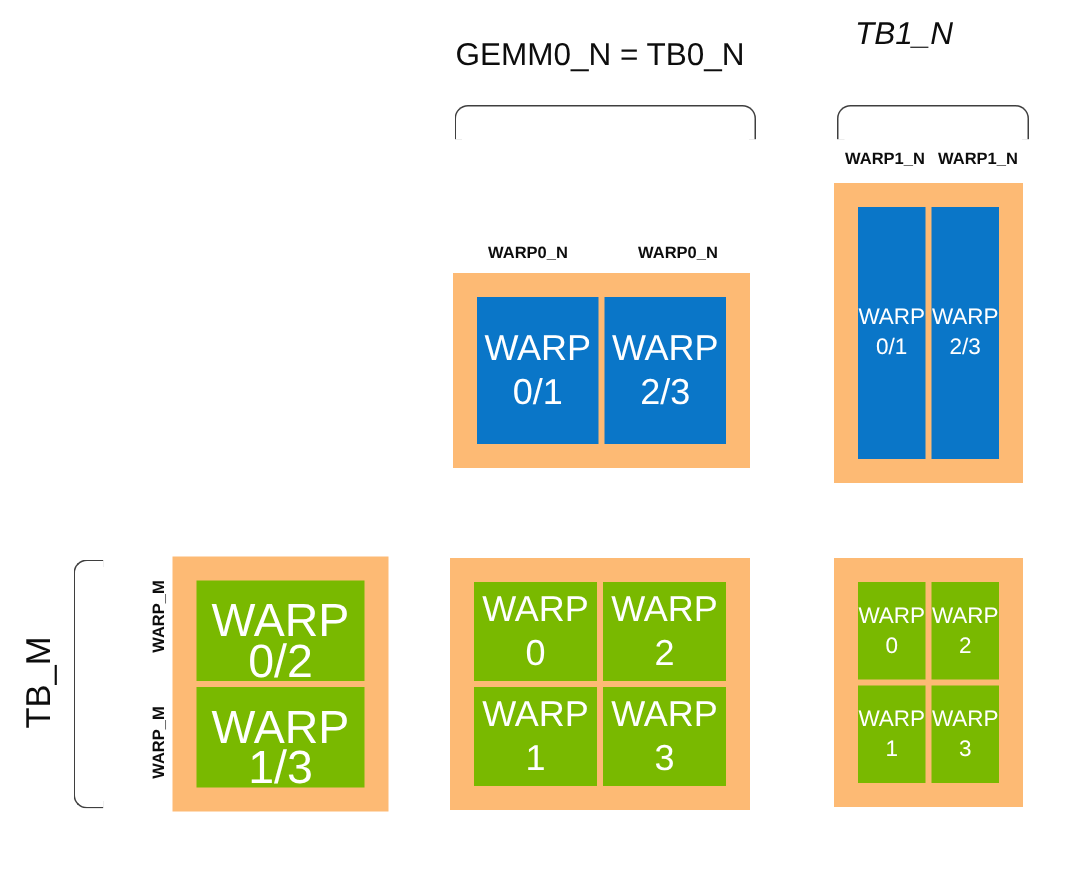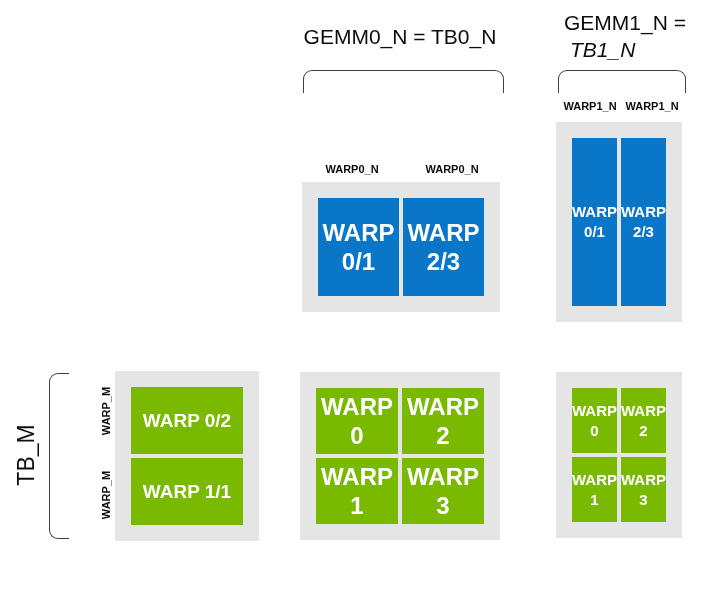--- a/index.html
+++ b/index.html
@@ -23,43 +23,42 @@
     position:absolute;font-size:11px;font-weight:700;color:#0d0d0d;
     white-space:nowrap;transform:translateX(-50%);
   }
   .vlabel{
     position:absolute;white-space:nowrap;color:#0d0d0d;
     transform:translate(-50%,-50%) rotate(-90deg);
   }
   .vlabel.big{font-size:23px;}
   .vlabel.small{font-size:11px;font-weight:600;}
   .tilegrid{
-    position:absolute;display:grid;background:#e5e5e5;padding:16px;gap:4px;box-sizing:border-box;font-weight:bold;
+    position:absolute;display:grid;background:#fdba74;padding:16px;gap:4px;box-sizing:border-box;
   }
   .cols2{grid-template-columns:1fr 1fr;}
   .rows2{grid-template-rows:1fr 1fr;}
   .cell{
     display:flex;flex-direction:column;align-items:center;justify-content:center;
     color:#ffffff;text-align:center;
   }
   .cell.blue{background:#0a76c8;}
   .cell.green{background:#79b900;}
   .t24{font-size:24px;line-height:29px;}
-  .t23{font-size:19px;line-height:27px;}
+  .t23{font-size:31px;line-height:27px;justify-content:flex-end;}
   .t15{font-size:15px;line-height:20px;}
 </style>
 </head>
 <body>
 
 <div id="canvas">
 
   <div class="hdr center" style="left:278px;top:23px;width:244px;">GEMM0_N = TB0_N</div>
 
   <div class="hdr" style="left:564px;top:9px;">
-    <div>GEMM1_N =</div>
     <div style="padding-left:6px;font-style:italic;">TB1_N</div>
   </div>
 
   <div class="bracket-top" style="left:303px;top:70px;width:199px;"></div>
   <div class="bracket-top" style="left:558px;top:70px;width:126px;"></div>
 
   <div class="small-lbl" style="left:590px;top:100px;">WARP1_N</div>
   <div class="small-lbl" style="left:652px;top:100px;">WARP1_N</div>
 
   <div class="small-lbl" style="left:352px;top:163px;">WARP0_N</div>
@@ -90,21 +89,21 @@
   <div class="bracket-left" style="left:49px;top:373px;height:164px;"></div>
   <div class="vlabel big" style="left:26px;top:455px;">TB_M</div>
   <div class="vlabel small" style="left:106px;top:411px;">WARP_M</div>
   <div class="vlabel small" style="left:106px;top:495px;">WARP_M</div>
 
   <div class="tilegrid rows2" style="left:115px;top:371px;width:144px;height:170px;grid-template-columns:1fr;">
     <div class="cell green t23">
       <div>WARP 0/2</div>
     </div>
     <div class="cell green t23">
-      <div>WARP 1/1</div>
+      <div>WARP 1/3</div>
     </div>
   </div>
 
   <div class="tilegrid cols2 rows2" style="left:300px;top:372px;width:200px;height:168px;">
     <div class="cell green t24">
       <div>WARP</div>
       <div>0</div>
     </div>
     <div class="cell green t24">
       <div>WARP</div>

